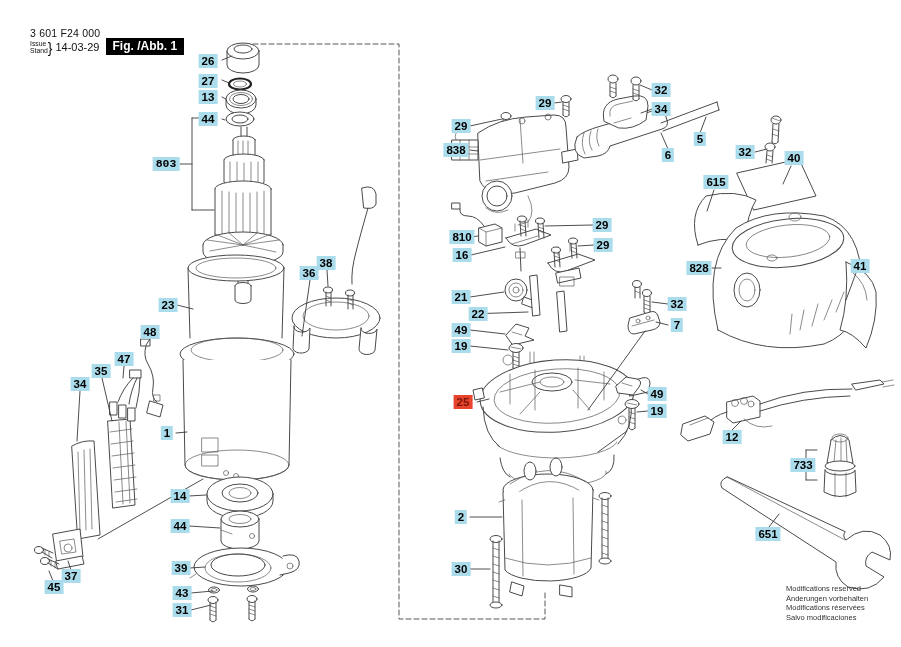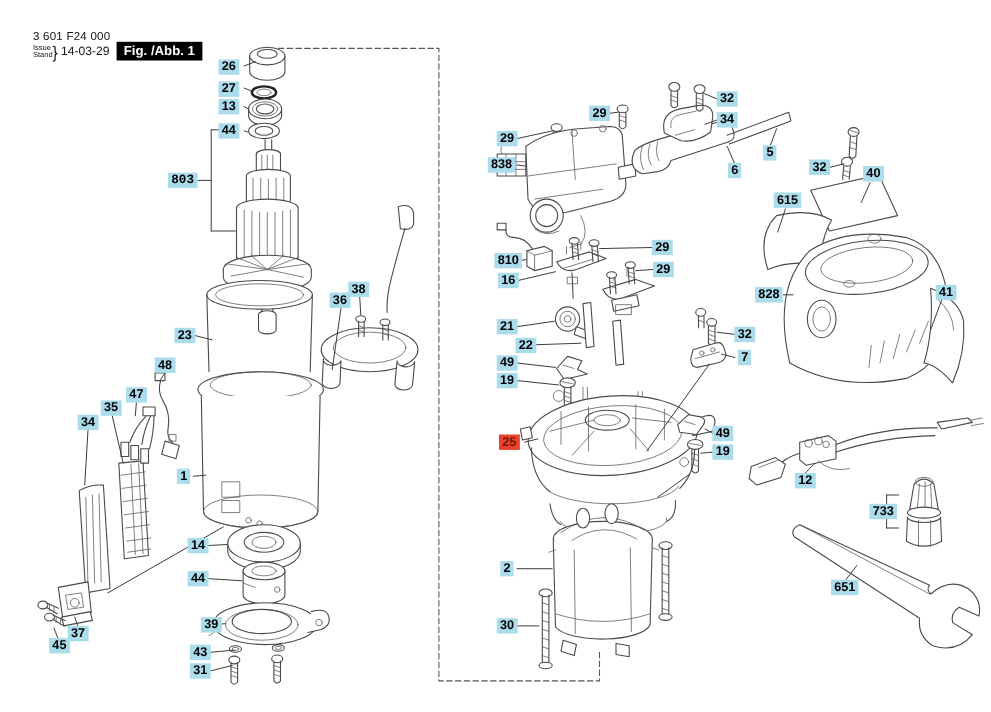--- a/index.html
+++ b/index.html
@@ -430,21 +430,21 @@
       <div class="callout" style="left: 168px; top: 305px;">23</div>
       <div class="callout" style="left: 326px; top: 263px;">38</div>
       <div class="callout" style="left: 309px; top: 273px;">36</div>
       <div class="callout" style="left: 150px; top: 332px;">48</div>
       <div class="callout" style="left: 124px; top: 359px;">47</div>
       <div class="callout" style="left: 101px; top: 371px;">35</div>
       <div class="callout" style="left: 80px; top: 384px;">34</div>
       <div class="callout" style="left: 167px; top: 433px;">1</div>
       <div class="callout" style="left: 180px; top: 496px;">14</div>
       <div class="callout" style="left: 180px; top: 526px;">44</div>
-      <div class="callout" style="left: 192px; top: 568px;">39</div>
+      <div class="callout" style="left: 181px; top: 568px;">39</div>
       <div class="callout" style="left: 182px; top: 593px;">43</div>
       <div class="callout" style="left: 182px; top: 610px;">31</div>
       <div class="callout" style="left: 71px; top: 576px;">37</div>
       <div class="callout" style="left: 54px; top: 587px;">45</div>
       <div class="callout" style="left: 461px; top: 126px;">29</div>
       <div class="callout" style="left: 456px; top: 150px;">838</div>
       <div class="callout" style="left: 545px; top: 103px;">29</div>
       <div class="callout" style="left: 661px; top: 90px;">32</div>
       <div class="callout" style="left: 661px; top: 109px;">34</div>
       <div class="callout" style="left: 700px; top: 139px;">5</div>
@@ -467,14 +467,20 @@
       <div class="callout" style="left: 745px; top: 152px;">32</div>
       <div class="callout" style="left: 794px; top: 158px;">40</div>
       <div class="callout" style="left: 716px; top: 182px;">615</div>
       <div class="callout" style="left: 699px; top: 268px;">828</div>
       <div class="callout" style="left: 860px; top: 266px;">41</div>
       <div class="callout" style="left: 732px; top: 437px;">12</div>
       <div class="callout" style="left: 757px; top: 465px; margin-left: 46px;">733</div>
       <div class="callout" style="left: 768px; top: 534px;">651</div>
     </div>
 
+  <div class="footer">
+    <div>Modifications reserved</div>
+    <div>Änderungen vorbehalten</div>
+    <div>Modifications réservées</div>
+    <div>Salvo modificaciones</div>
+  </div>
 
 </div>
 
 </body></html>

